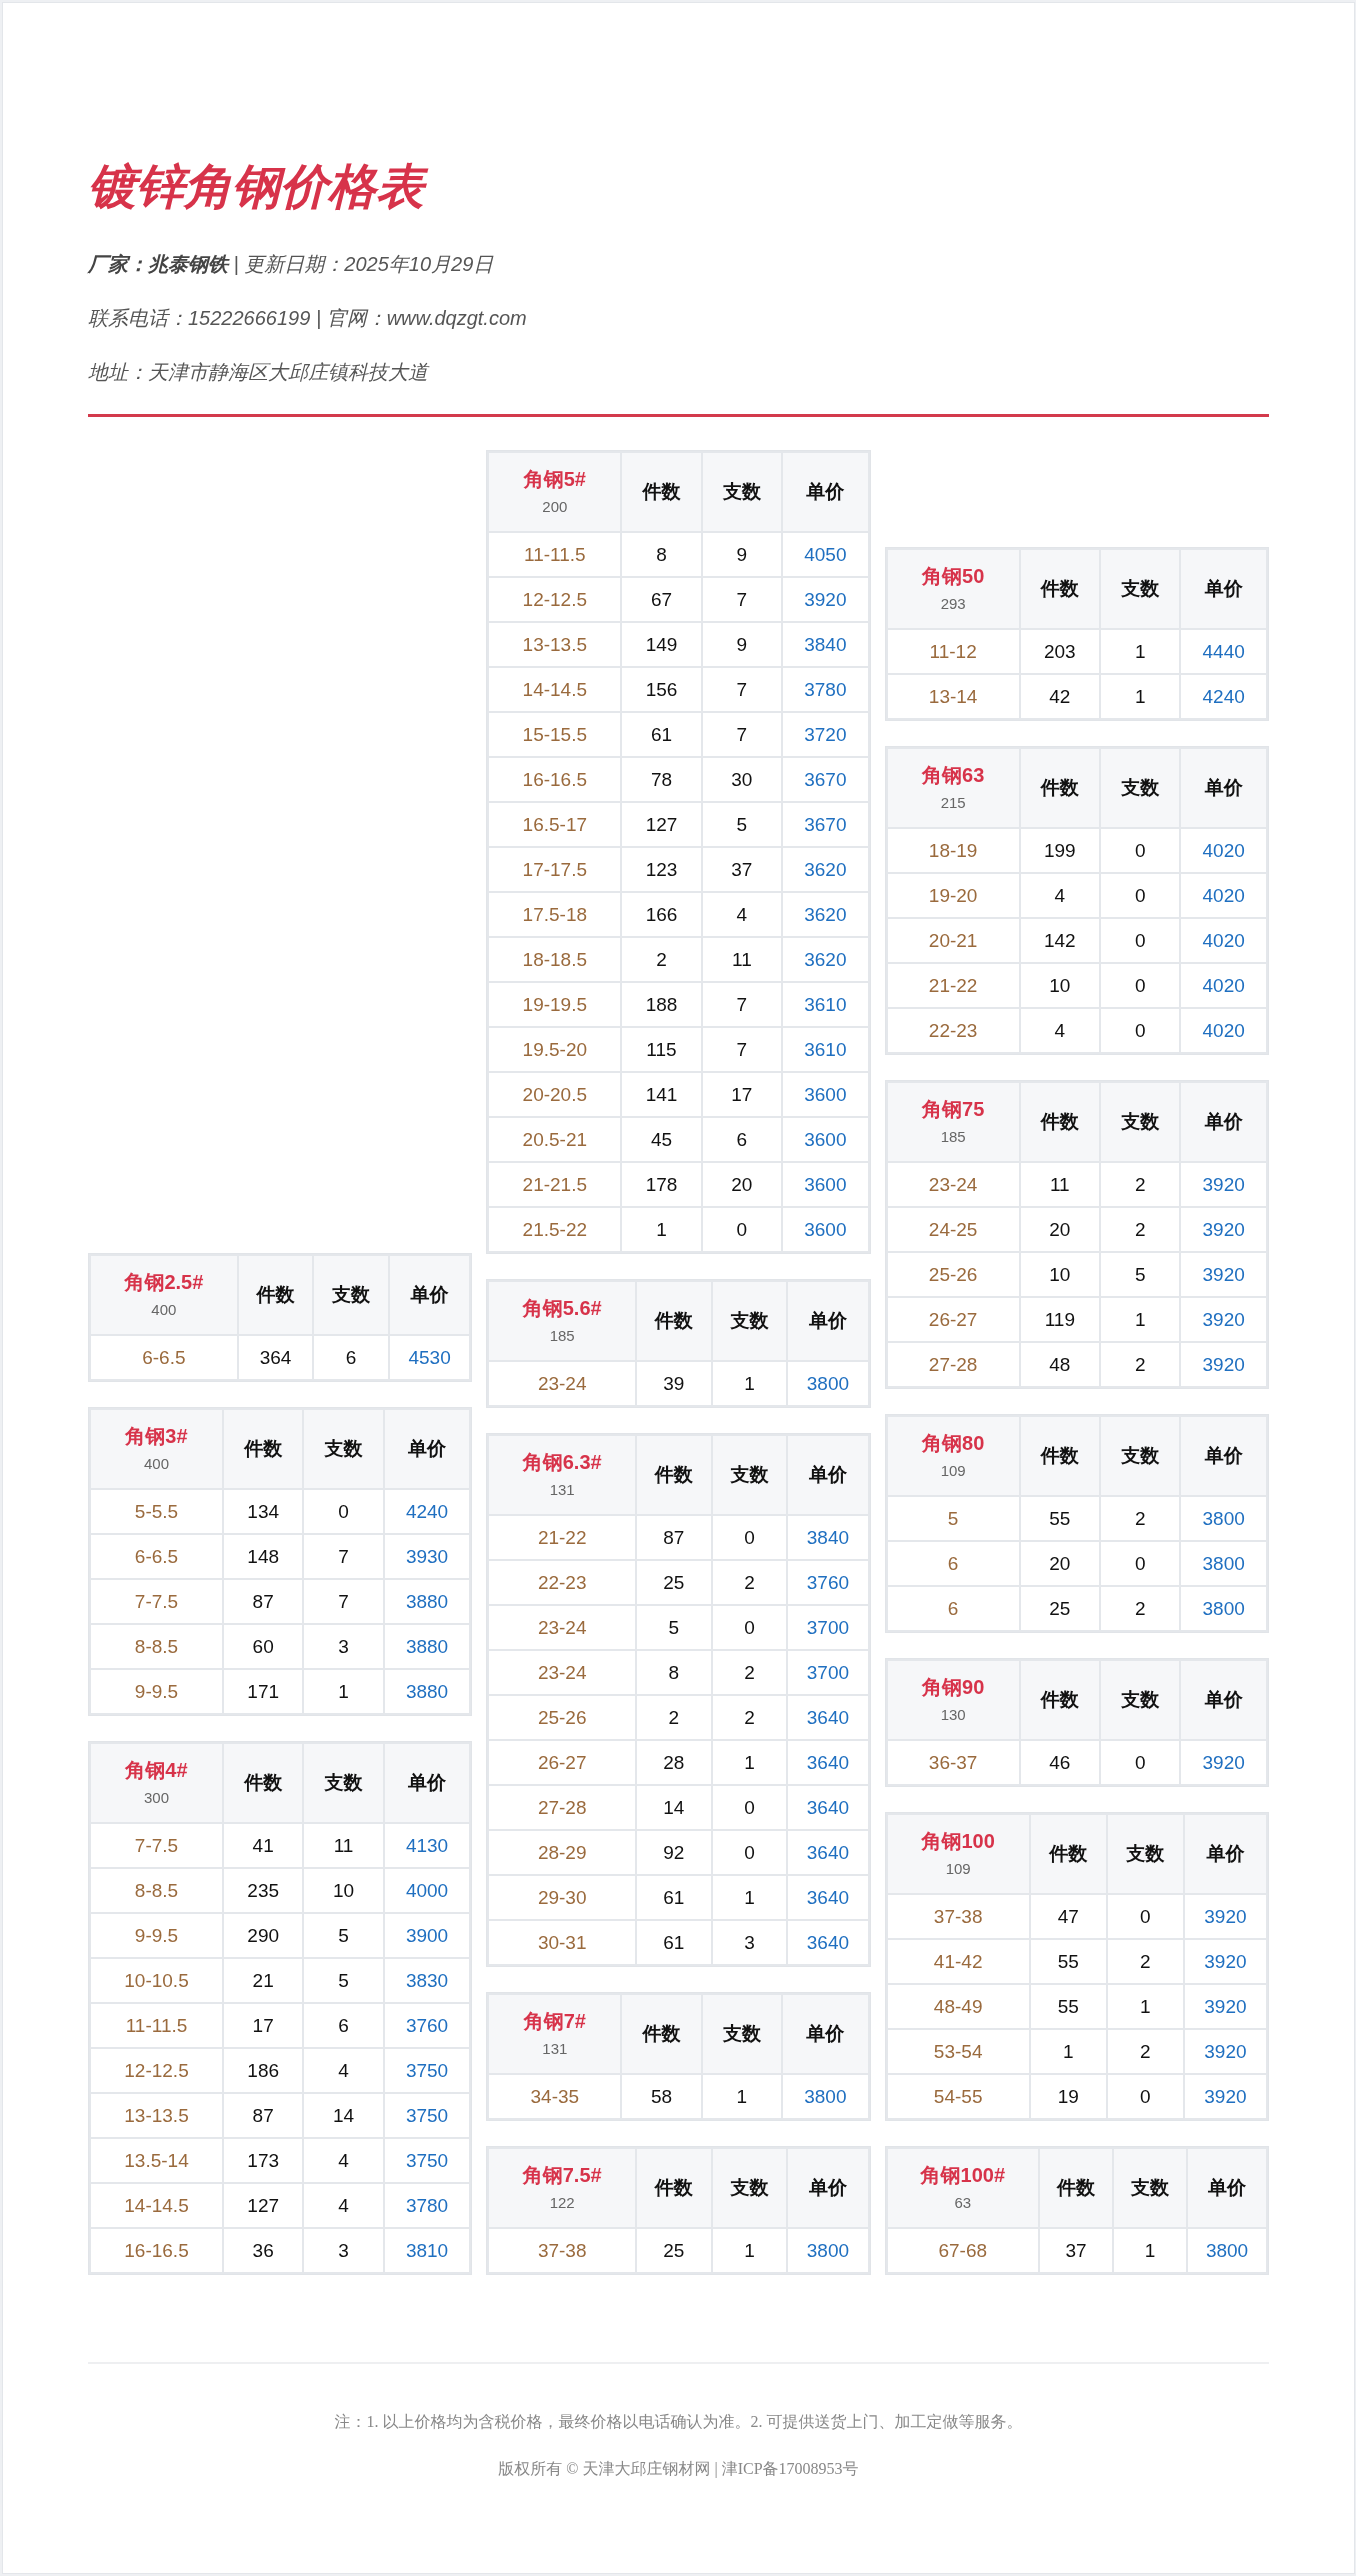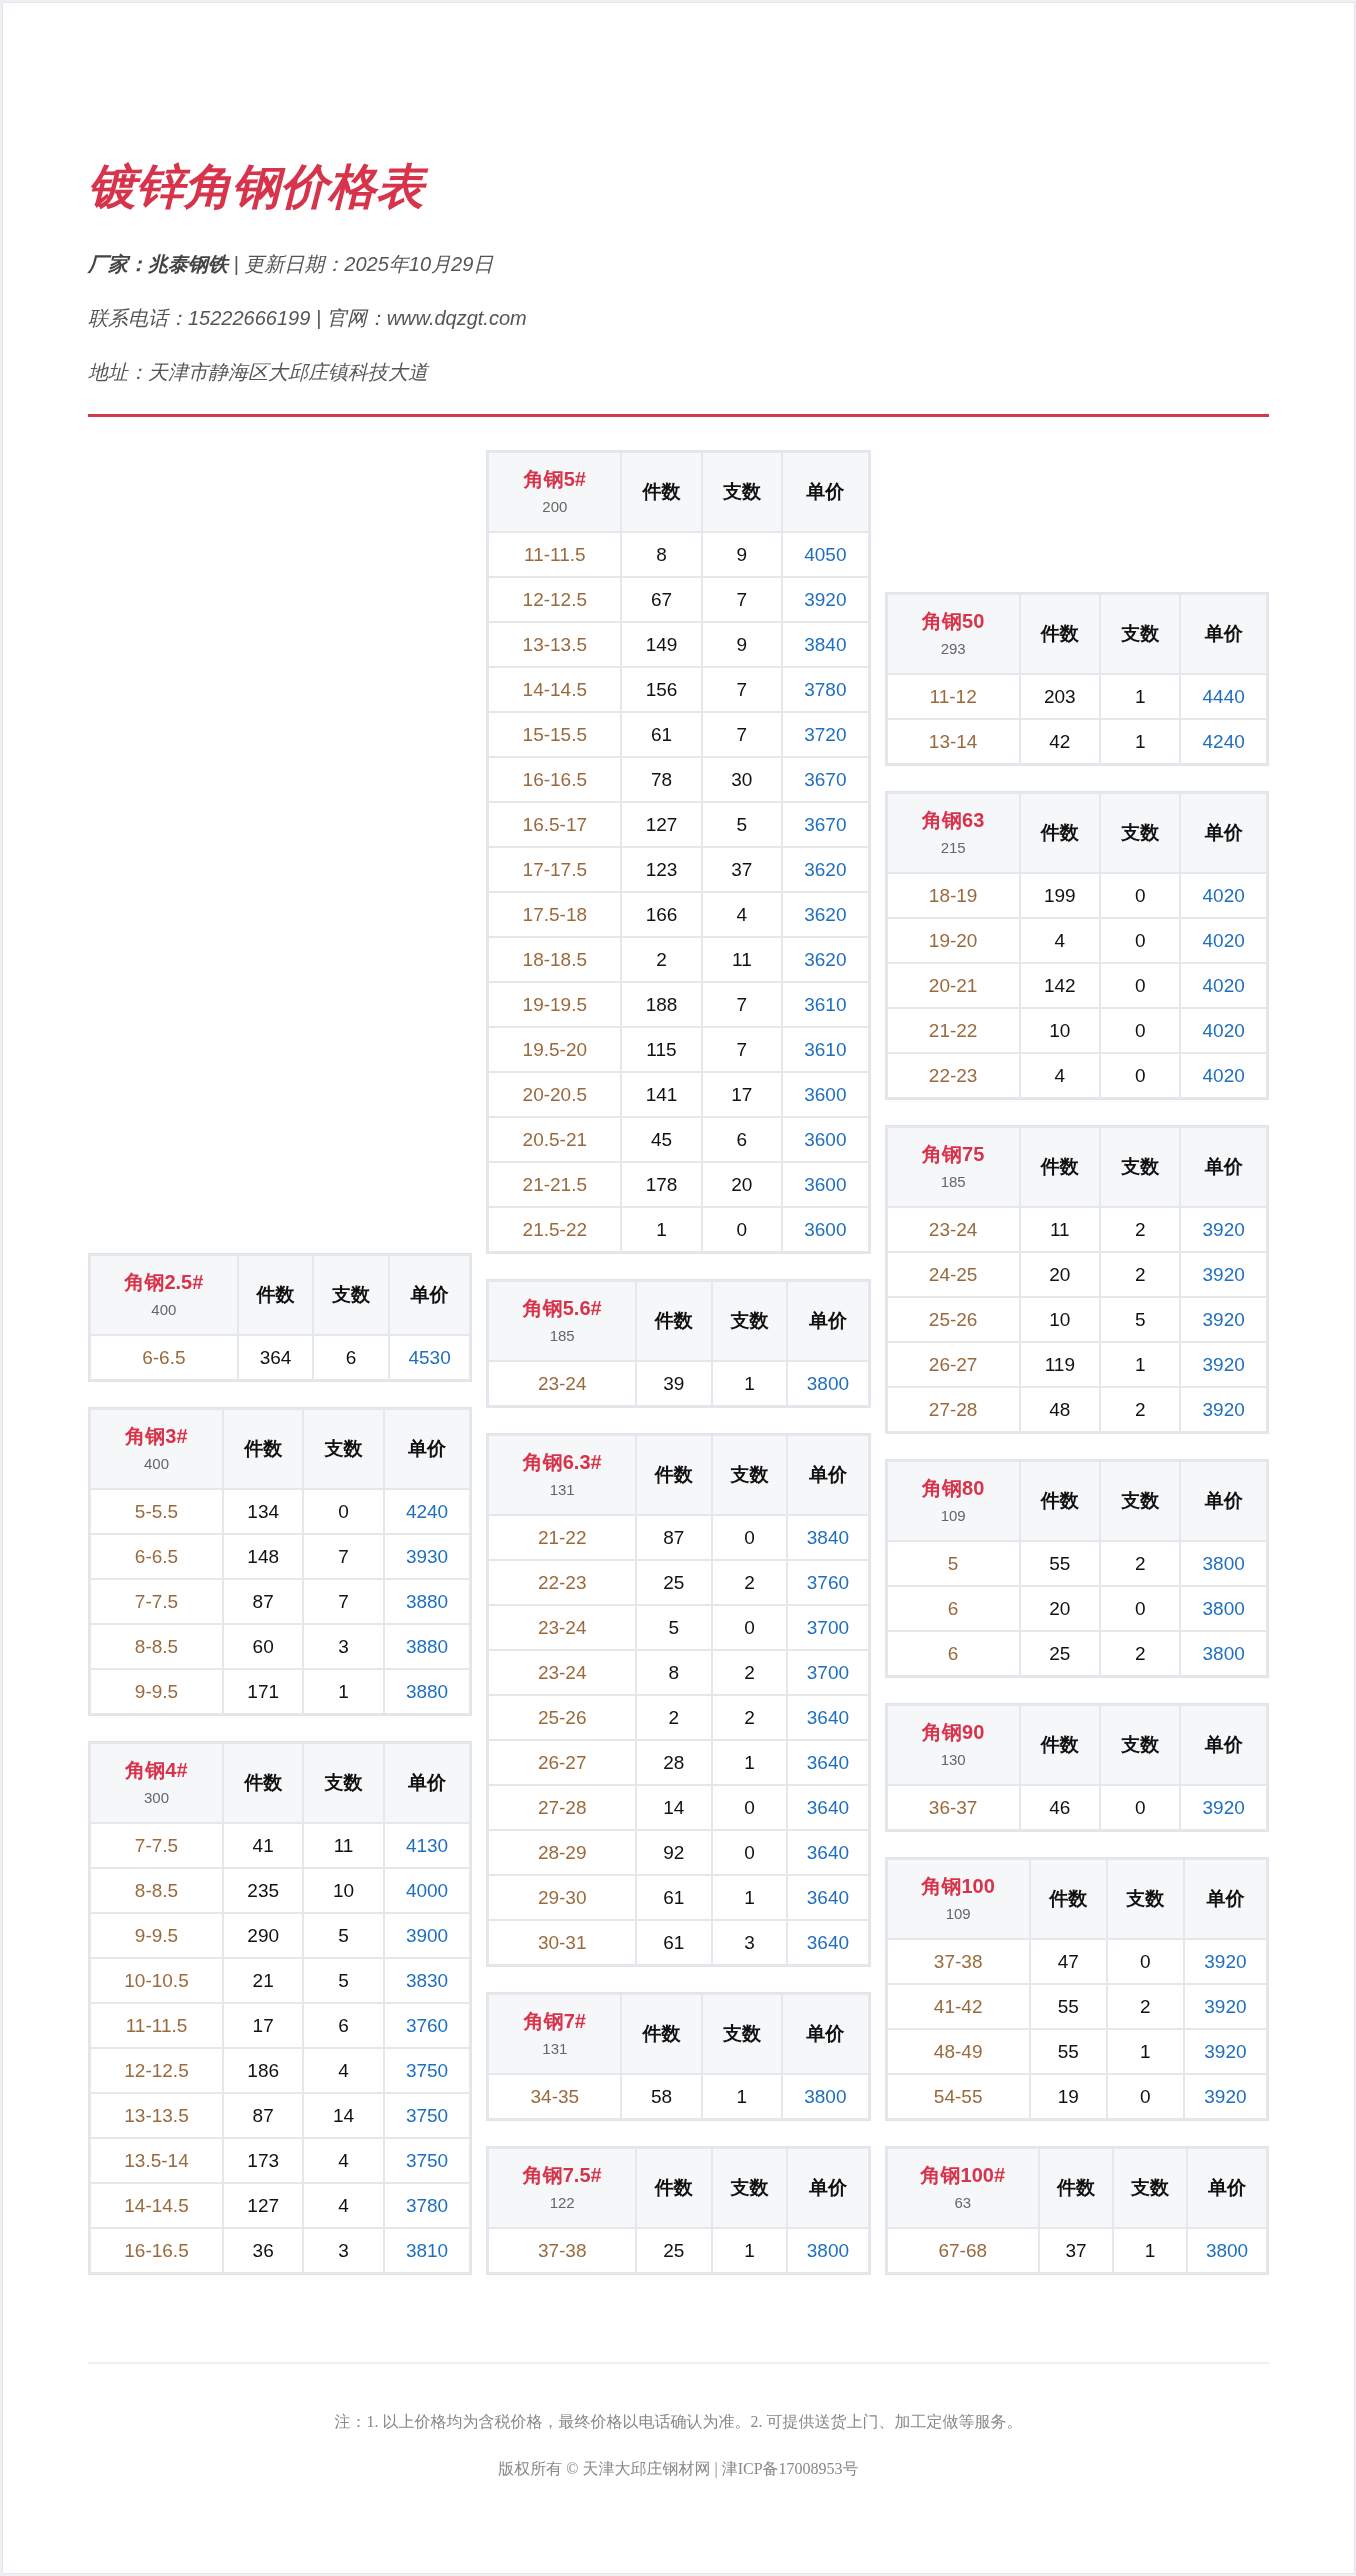--- a/index.html
+++ b/index.html
@@ -711,20 +711,26 @@
               <td class="num">2</td>
               <td class="price">3920</td>
             </tr>
             <tr>
               <td class="spec">48-49</td>
               <td class="num">55</td>
               <td class="num">1</td>
               <td class="price">3920</td>
             </tr>
             <tr>
+              <td class="spec">53-54</td>
+              <td class="num">1</td>
+              <td class="num">2</td>
+              <td class="price">3920</td>
+            </tr>
+            <tr>
               <td class="spec">54-55</td>
               <td class="num">19</td>
               <td class="num">0</td>
               <td class="price">3920</td>
             </tr>
           </tbody>
         </table>
         <table class="price-table">
           <thead>
             <tr>

